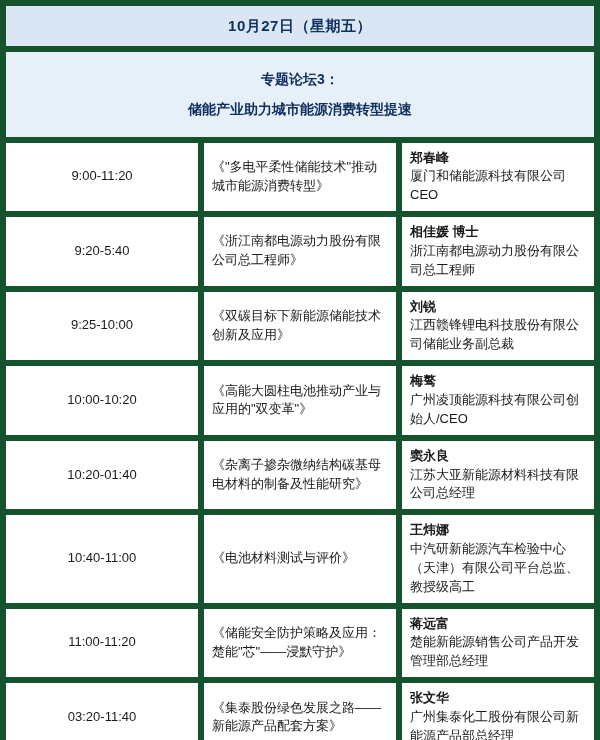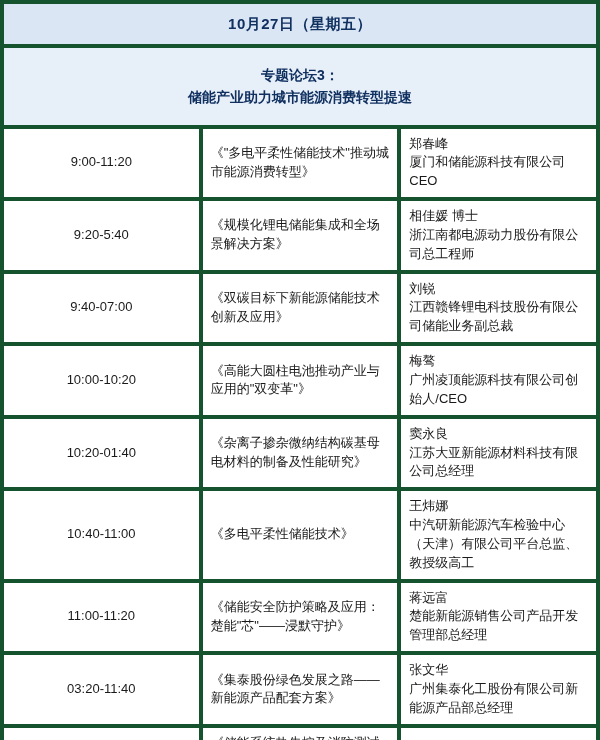--- a/index.html
+++ b/index.html
@@ -14,21 +14,21 @@
     font-family: "Liberation Sans", sans-serif;
     color: #1a1a1a;
     overflow: hidden;
   }
   .schedule {
     width: 600px;
     border-collapse: collapse;
     table-layout: fixed;
   }
   .schedule td {
-    border: 4px solid #14532d;
+    border: 6px solid #14532d;
     vertical-align: middle;
     padding: 6px 8px;
     font-size: 13px;
     line-height: 1.45;
   }
   
   .date-row td {
     background: #dbe6f5;
     text-align: center;
     font-weight: bold;
@@ -41,21 +41,21 @@
   .section-row td {
     background: #e7eff9;
     text-align: center;
     font-weight: bold;
     font-size: 14px;
     color: #103060;
     padding: 16px 8px;
     line-height: 1.6;
   }
   .section-row .sec-line1 { display: block; }
-  .section-row .sec-line2 { display: block; }
+  .section-row .sec-line2 { display: block; margin-top: 8px; }
   
   .col-time {
     width: 110px;
     text-align: center;
     font-size: 13px;
     color: #1a1a1a;
     white-space: nowrap;
   }
   
   .col-topic {
@@ -66,20 +66,21 @@
   }
   
   .col-speaker {
     width: 300px;
     text-align: left;
     font-size: 13px;
     color: #1a1a1a;
   }
   .speaker-name {
     display: block;
+    font-weight: bold;
   }
   .speaker-org {
     display: block;
   }
 </style>
 </head>
 <body>
 
 <table class="schedule">
   <tbody id="schedule-body">
@@ -95,28 +96,28 @@
       <tr class="item-row">
         <td class="col-time">9:00-11:20</td>
         <td class="col-topic">《"多电平柔性储能技术"推动城市能源消费转型》</td>
         <td class="col-speaker">
           <span class="speaker-name">郑春峰</span>
           <span class="speaker-org">厦门和储能源科技有限公司CEO</span>
         </td>
       </tr>
       <tr class="item-row">
         <td class="col-time">9:20-5:40</td>
-        <td class="col-topic">《规模化锂电储能集成和全场景解决方案》</td>
+        <td class="col-topic">《浙江南都电源动力股份有限公司总工程师》</td>
         <td class="col-speaker">
           <span class="speaker-name">相佳媛 博士</span>
           <span class="speaker-org">浙江南都电源动力股份有限公司总工程师</span>
         </td>
       </tr>
       <tr class="item-row">
-        <td class="col-time">9:40-07:00</td>
+        <td class="col-time">9:25-10:00</td>
         <td class="col-topic">《双碳目标下新能源储能技术创新及应用》</td>
         <td class="col-speaker">
           <span class="speaker-name">刘锐</span>
           <span class="speaker-org">江西赣锋锂电科技股份有限公司储能业务副总裁</span>
         </td>
       </tr>
       <tr class="item-row">
         <td class="col-time">10:00-10:20</td>
         <td class="col-topic">《高能大圆柱电池推动产业与应用的"双变革"》</td>
         <td class="col-speaker">
@@ -127,21 +128,21 @@
       <tr class="item-row">
         <td class="col-time">10:20-01:40</td>
         <td class="col-topic">《杂离子掺杂微纳结构碳基母电材料的制备及性能研究》</td>
         <td class="col-speaker">
           <span class="speaker-name">窦永良</span>
           <span class="speaker-org">江苏大亚新能源材料科技有限公司总经理</span>
         </td>
       </tr>
       <tr class="item-row">
         <td class="col-time">10:40-11:00</td>
-        <td class="col-topic">《多电平柔性储能技术》</td>
+        <td class="col-topic">《电池材料测试与评价》</td>
         <td class="col-speaker">
           <span class="speaker-name">王炜娜</span>
           <span class="speaker-org">中汽研新能源汽车检验中心（天津）有限公司平台总监、教授级高工</span>
         </td>
       </tr>
       <tr class="item-row">
         <td class="col-time">11:00-11:20</td>
         <td class="col-topic">《储能安全防护策略及应用：楚能"芯"——浸默守护》</td>
         <td class="col-speaker">
           <span class="speaker-name">蒋远富</span>

